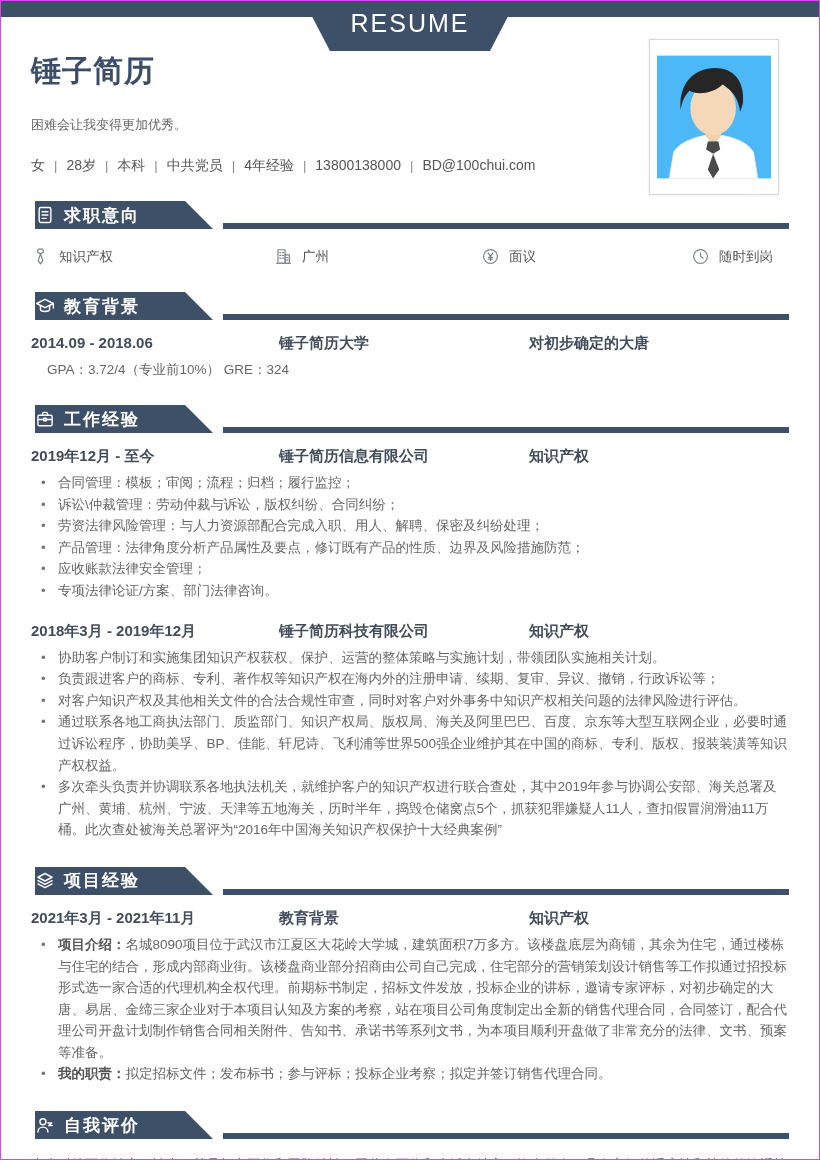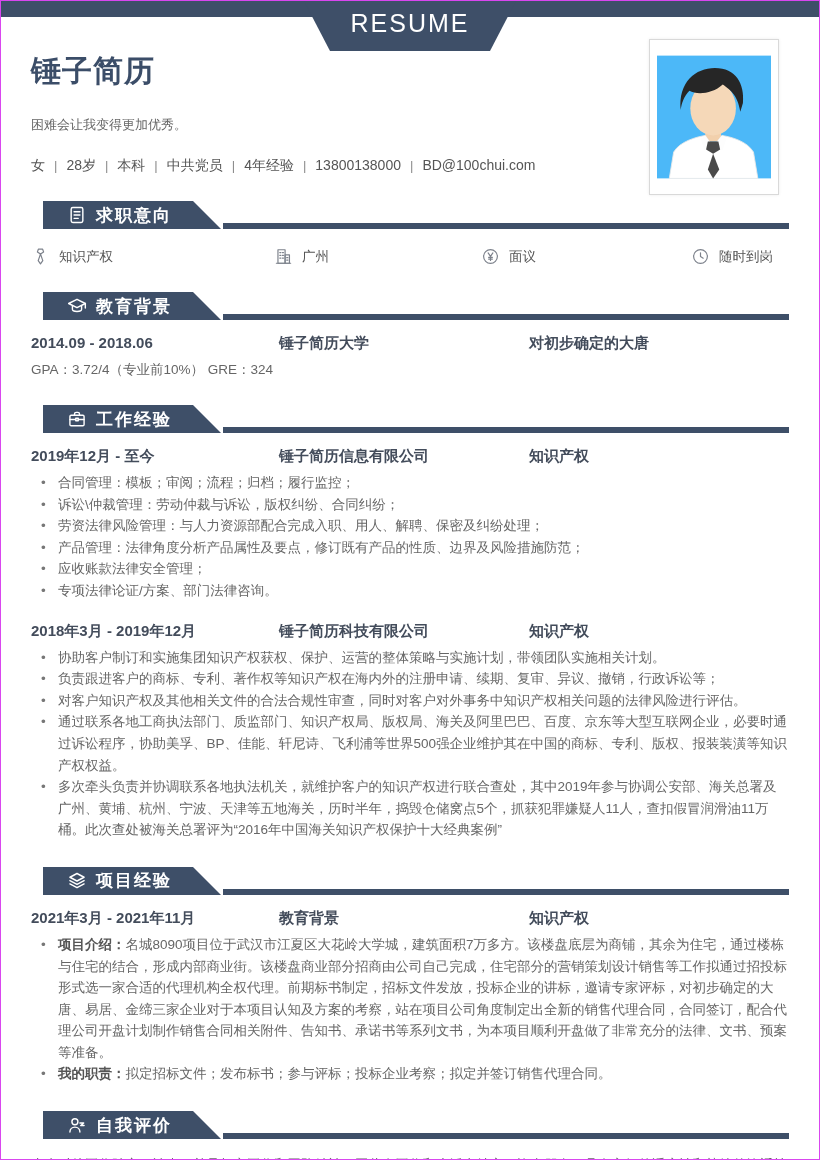--- a/index.html
+++ b/index.html
@@ -23,39 +23,39 @@
   .name { margin-top:34px; font-size:30px; font-weight:bold; color:#3b4d68; letter-spacing:1px; }
   .motto { margin-top:24px; font-size:13px; color:#666; }
   .info  { margin-top:23px; font-size:14px; color:#555; }
   .info .sep { color:#8b8b8b; padding:0 9px; font-size:13px; }
   .photo { position:absolute; top:-12px; right:10px; width:130px; height:156px;
            background:#fff; border:1px solid #d9d9d9; padding:7px; box-shadow:0 0 3px rgba(0,0,0,.08); }
   .photo svg { display:block; width:100%; height:100%; }
 
   
   .sec-head { position:relative; height:28px; margin-top:26px; }
-  .sec-banner { position:absolute; left:12px; top:0; width:178px; height:28px; background:var(--primary);
+  .sec-banner { position:absolute; left:4px; top:0; width:178px; height:28px; background:var(--primary);
                 clip-path:polygon(0 0,calc(100% - 28px) 0,100% 100%,0 100%);
-                display:flex; align-items:center; padding-left:24px; }
+                display:flex; align-items:center; padding-left:0; }
   .sec-icon { width:20px; height:20px; margin-right:9px; display:inline-flex; }
   .sec-icon svg { width:20px; height:20px; stroke:#fff; fill:none; stroke-width:1.7; stroke-linecap:round; stroke-linejoin:round; }
   .sec-title { color:#fff; font-size:17px; font-weight:bold; letter-spacing:2px; }
   .sec-rule { position:absolute; left:192px; right:0; bottom:0; height:6px; background:var(--primary); }
 
   
   .intent-row { display:grid; grid-template-columns:243px 207px 210px 1fr; margin-top:18px; }
   .intent-item { display:flex; align-items:center; font-size:13.5px; color:#555; }
   .i-icon { width:19px; height:19px; margin-right:9px; display:inline-flex; }
   .i-icon svg { width:19px; height:19px; stroke:#7d828c; fill:none; stroke-width:1.5; stroke-linecap:round; stroke-linejoin:round; }
 
   
   .entry { margin-top:14px; }
   .entry + .entry { margin-top:20px; }
   .entry-row { display:grid; grid-template-columns:248px 250px 1fr; font-size:15px; font-weight:bold; color:#434c5b; }
-  .entry-detail { margin-top:8px; font-size:13.5px; color:#666; }
+  .entry-detail { margin-top:8px; font-size:13.5px; color:#666;margin-left:16px; }
   ul.bullets { list-style:none; margin-top:6px; }
   ul.bullets li { position:relative; padding-left:27px; font-size:13.5px; color:#666; line-height:21.6px; }
   ul.bullets li::before { content:"•"; position:absolute; left:10px; top:0; color:#777; }
   ul.bullets li b { color:#555; }
 
   .eval-text { margin-top:14px; font-size:13.5px; color:#666; line-height:24px; }
 </style>
 </head>
 <body>
 

